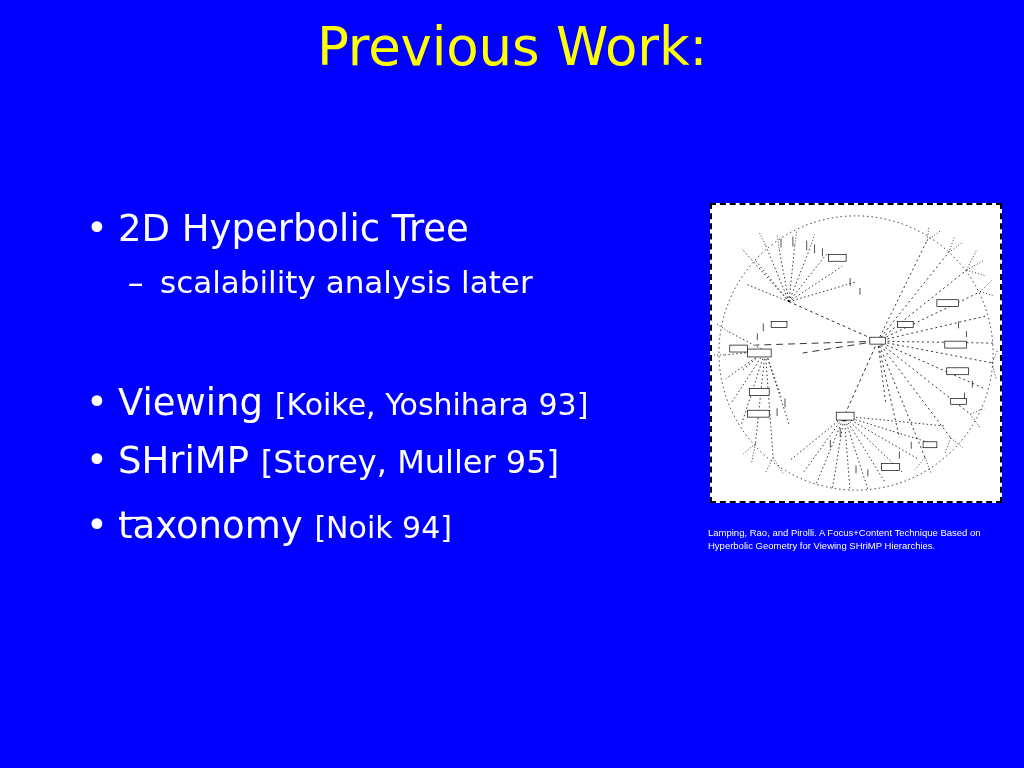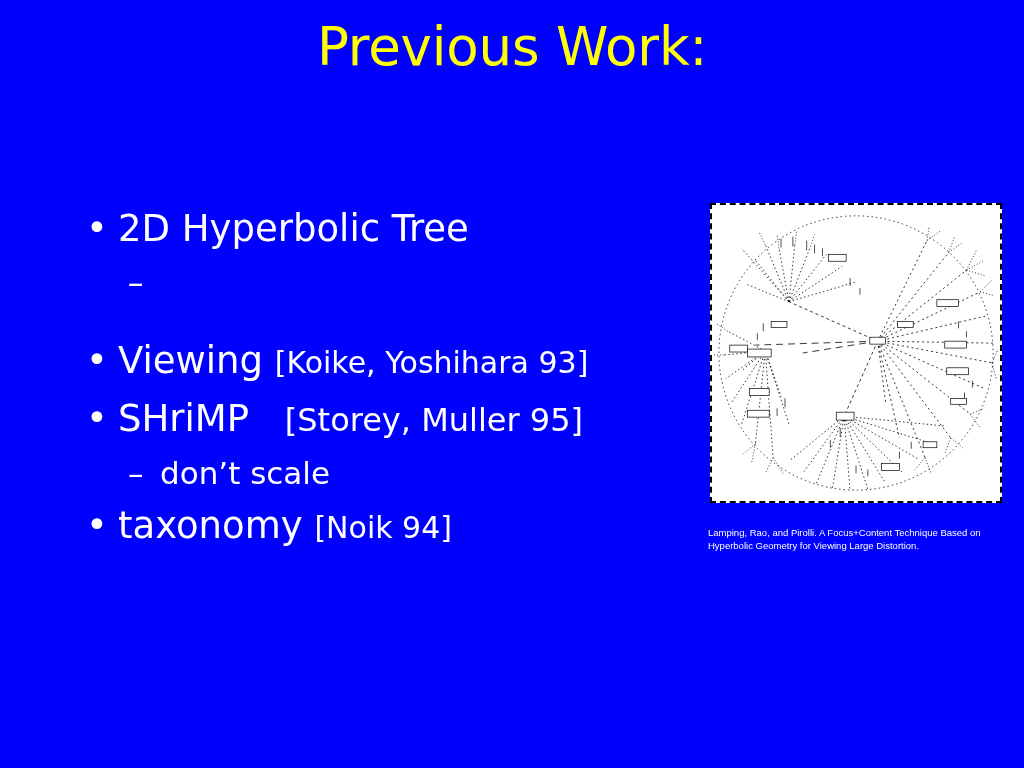--- a/index.html
+++ b/index.html
@@ -74,21 +74,20 @@
     top: 0;
     font-size: 31px;
     line-height: 42px;
   }
 
   .cite {
     font-size: 30px;
   }
   .cite-lg {
     font-size: 32px;
-    margin-left: 24px;
   }
 
   .sp-lg { height: 76px; }
   .sp-sm { height: 8px; }
 
   
   .figure-wrap {
     position: absolute;
     left: 710px;
     top: 203px;
@@ -141,41 +140,41 @@
     </div>
 
     <div class="sp-sm"></div>
 
     <div class="l2">
       <span class="marker">–</span>
     </div>
 
     <div class="l2">
       <span class="marker">–</span>
+      <span>scalability analysis later</span>
     </div>
 
     <div class="sp-lg"></div>
 
     <div class="l1">
       <span class="marker">•</span>
       <span>Viewing </span><span class="cite">[Koike, Yoshihara 93]</span>
     </div>
 
     <div class="sp-sm"></div>
 
     <div class="l1">
       <span class="marker">•</span>
       <span>SHriMP </span><span class="cite-lg">[Storey, Muller 95]</span>
     </div>
 
     <div class="sp-sm"></div>
 
     <div class="l2">
       <span class="marker">–</span>
-      <span>don’t scale</span>
     </div>
 
     <div class="sp-sm"></div>
 
     <div class="l1">
       <span class="marker">•</span>
       <span>taxonomy </span><span class="cite">[Noik 94]</span>
     </div>
 
   </div>
@@ -323,16 +322,16 @@
             <path d="M258 128 v6"></path>
           <path d="M264 178 v7"></path>
             <path d="M256 190 v6"></path>
         </g>
       </svg>
     </div>
   </div>
 
   <div class="figure-caption">
     <span class="cap-line">Lamping, Rao, and Pirolli. A Focus+Content Technique Based on</span>
-    <span class="cap-line">Hyperbolic Geometry for Viewing Large Distortion.</span>
+    <span class="cap-line">Hyperbolic Geometry for Viewing SHriMP Hierarchies.</span>
   </div>
 
 </div>
 
 </body></html>

